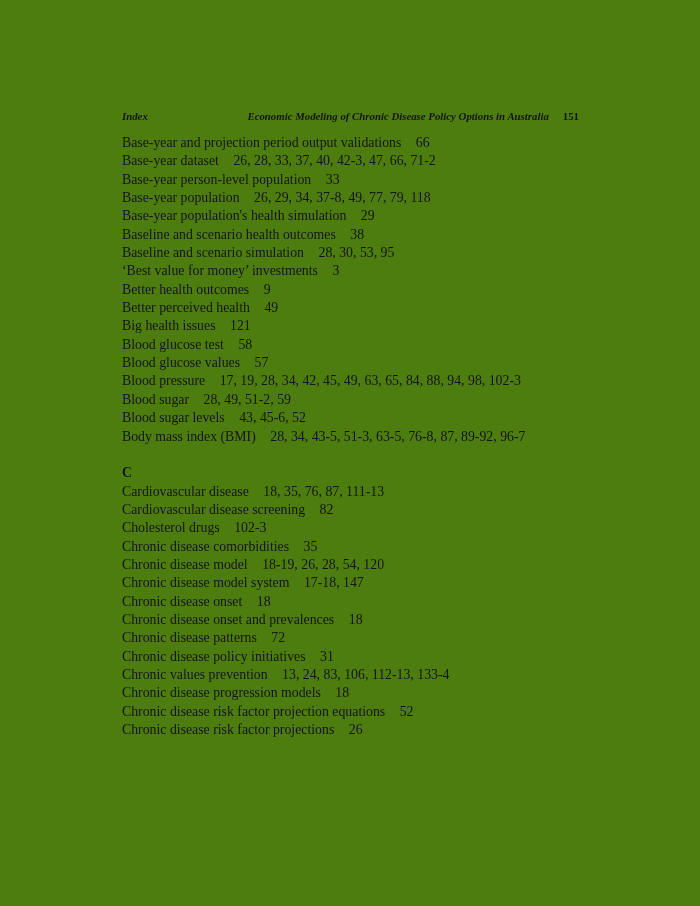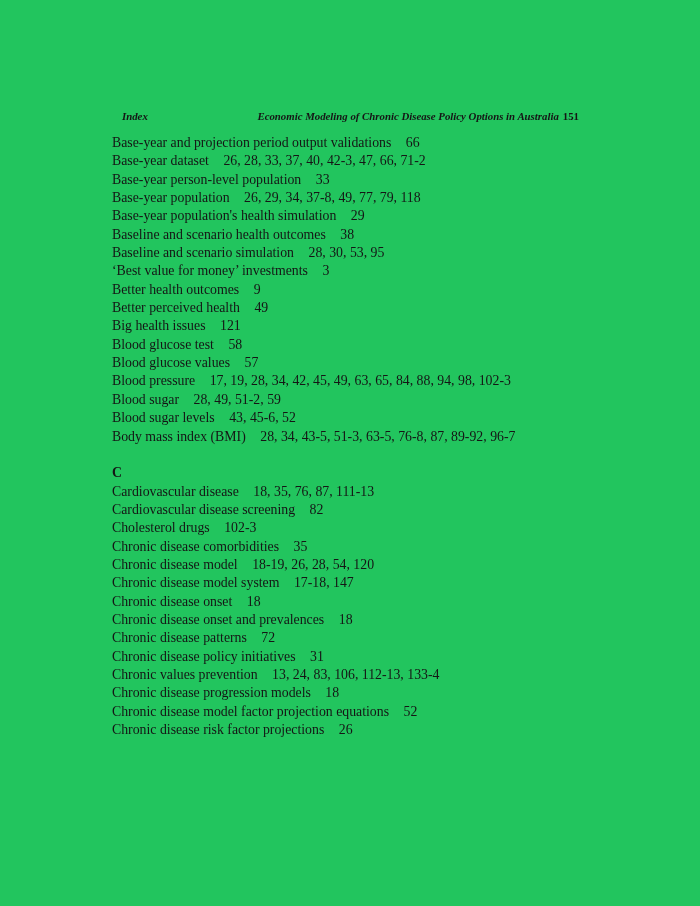--- a/index.html
+++ b/index.html
@@ -4,45 +4,45 @@
 <style>
   html, body {
     margin: 0;
     padding: 0;
     background: #ffffff;
   }
   .page {
     position: relative;
     width: 700px;
     height: 906px;
-    background: #22c55e;
+    background: #4d7c0f;
     font-family: "Liberation Serif", serif;
     color: #151515;
     overflow: hidden;
   }
   .running-header {
     position: absolute;
     left: 122px;
     right: 121px;
     top: 110px;
     display: flex;
     justify-content: space-between;
     align-items: baseline;
     font-size: 10.8px;
     font-weight: bold;
     font-style: italic;
     white-space: nowrap;
   }
   .running-header .pagenum {
     font-style: normal;
-    margin-left: 4px;
+    margin-left: 14px;
   }
   .index-content {
     position: absolute;
-    left: 112px;
+    left: 122px;
     top: 134px;
     width: 470px;
     font-size: 13.8px;
     line-height: 18.35px;
   }
   .entry {
     white-space: nowrap;
   }
   .entry .pages {
     margin-left: 1.05em;
@@ -88,17 +88,17 @@
       <div class="entry"><span class="term">Cholesterol drugs</span><span class="pages">102-3</span></div>
       <div class="entry"><span class="term">Chronic disease comorbidities</span><span class="pages">35</span></div>
       <div class="entry"><span class="term">Chronic disease model</span><span class="pages">18-19, 26, 28, 54, 120</span></div>
       <div class="entry"><span class="term">Chronic disease model system</span><span class="pages">17-18, 147</span></div>
       <div class="entry"><span class="term">Chronic disease onset</span><span class="pages">18</span></div>
       <div class="entry"><span class="term">Chronic disease onset and prevalences</span><span class="pages">18</span></div>
       <div class="entry"><span class="term">Chronic disease patterns</span><span class="pages">72</span></div>
       <div class="entry"><span class="term">Chronic disease policy initiatives</span><span class="pages">31</span></div>
       <div class="entry"><span class="term">Chronic values prevention</span><span class="pages">13, 24, 83, 106, 112-13, 133-4</span></div>
       <div class="entry"><span class="term">Chronic disease progression models</span><span class="pages">18</span></div>
-      <div class="entry"><span class="term">Chronic disease model factor projection equations</span><span class="pages">52</span></div>
+      <div class="entry"><span class="term">Chronic disease risk factor projection equations</span><span class="pages">52</span></div>
       <div class="entry"><span class="term">Chronic disease risk factor projections</span><span class="pages">26</span></div>
     </div>
 
 </div>
 
 </body></html>

